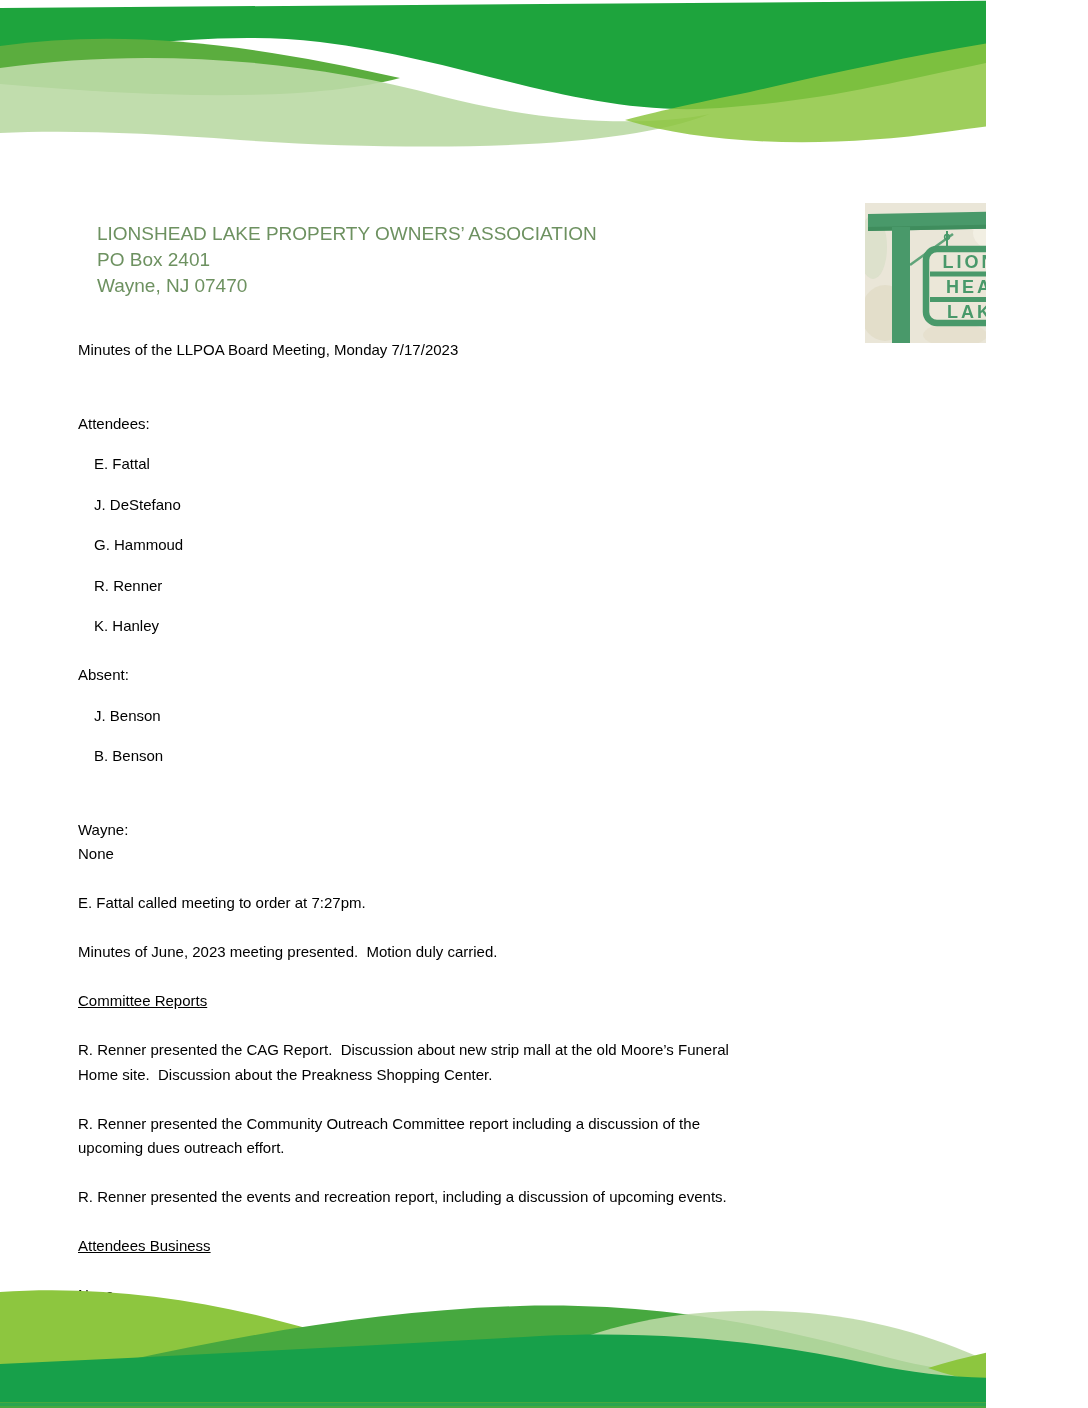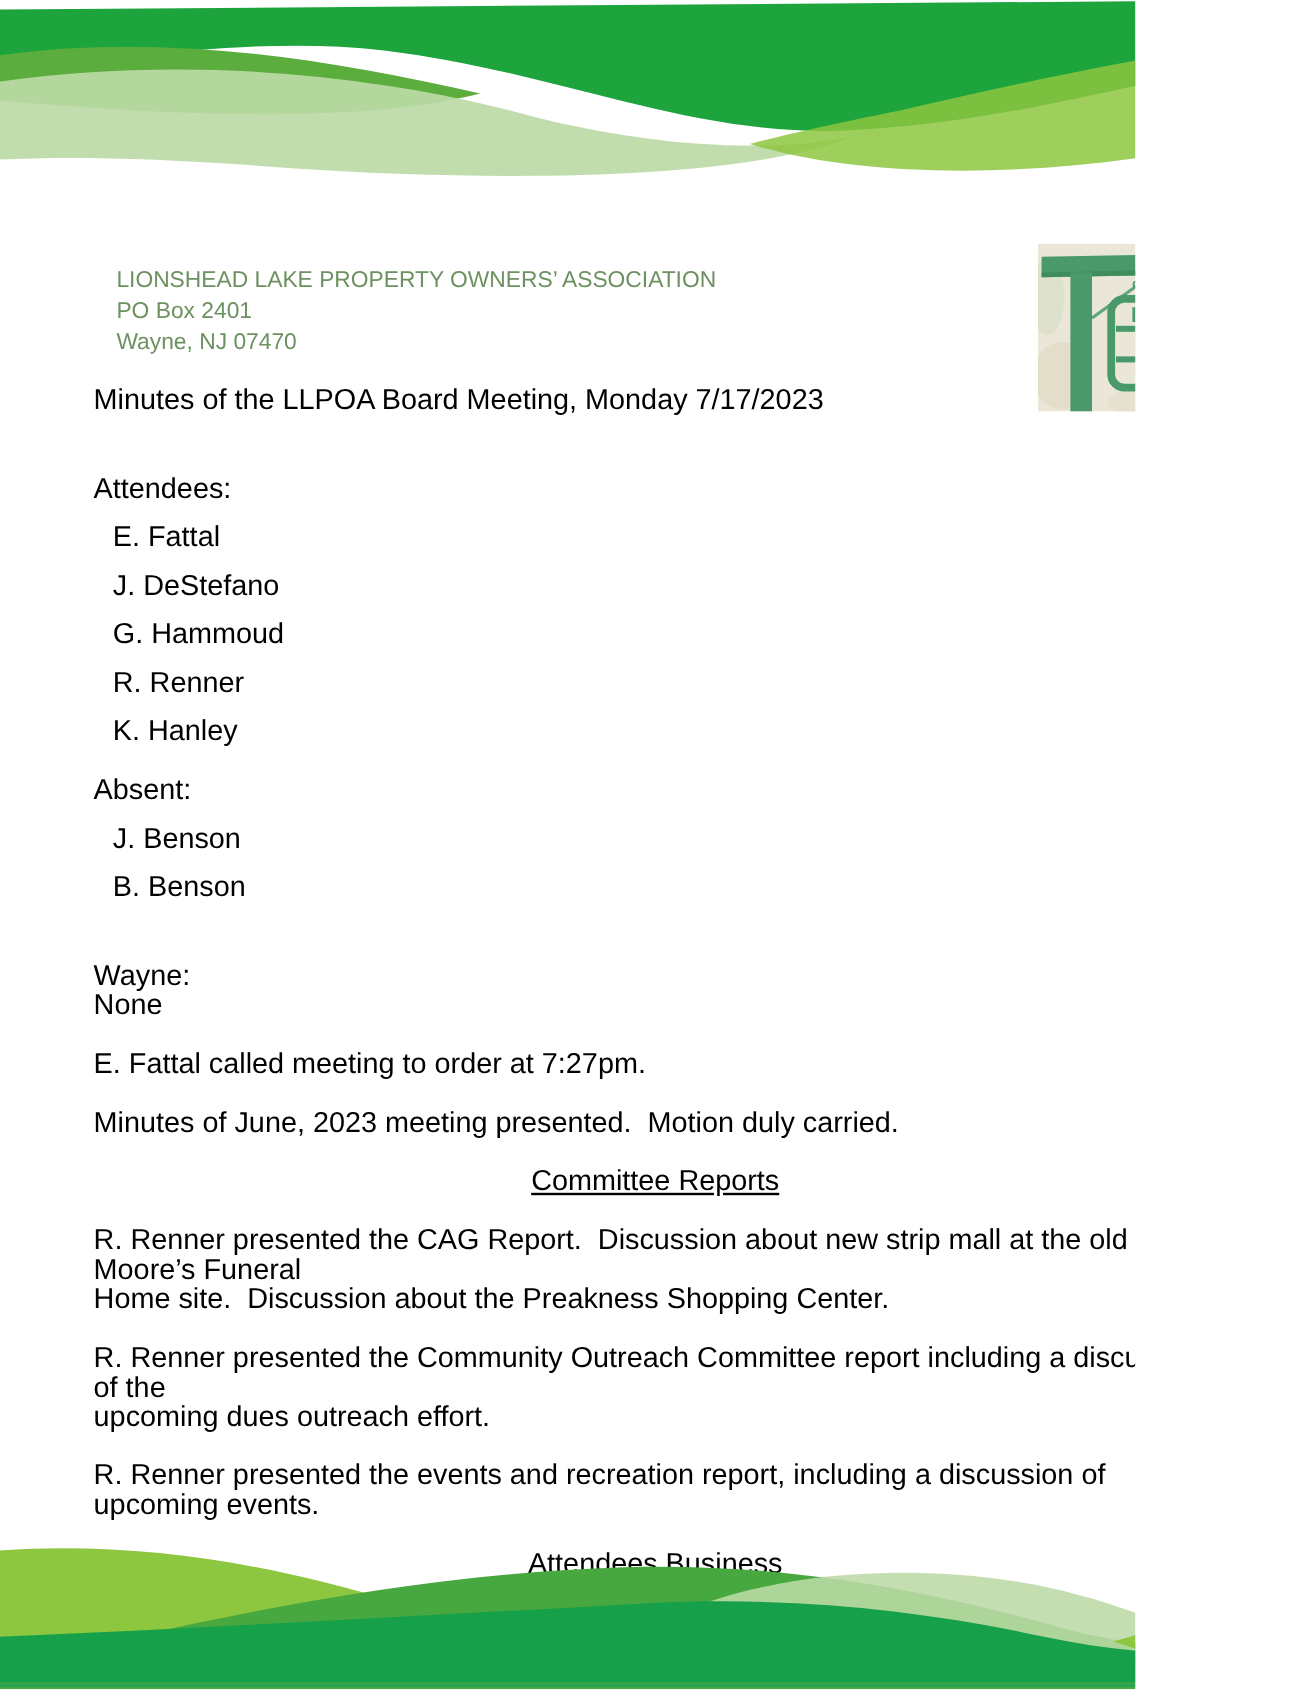--- a/index.html
+++ b/index.html
@@ -3,43 +3,44 @@
 <meta charset="utf-8">
 <style>
   html,body{margin:0;padding:0;background:#ffffff;}
   .page{
     position:relative;
     width:946px;height:1408px;
     background:#ffffff;
     overflow:hidden;
     font-family:"Liberation Sans",sans-serif;
     color:#000;
+    padding-left:40px;
   }
   .wave-top{position:absolute;top:0;left:0;display:block;}
   .wave-bottom{position:absolute;bottom:0;left:0;display:block;}
   .letterhead{
     position:absolute;left:97px;top:221px;
     font-size:19px;line-height:26px;
     color:#6d9160;
   }
   .logo{position:absolute;left:865px;top:203px;display:block;}
   .logo .sign-text{
     font-family:"Liberation Sans",sans-serif;
     font-weight:bold;font-size:18px;letter-spacing:3px;
     fill:#49996a;
   }
   .content{
-    position:absolute;left:78px;top:322px;width:936px;
-    font-size:24px;line-height:24.5px;
+    position:absolute;left:78px;top:338px;width:936px;
+    font-size:15px;line-height:24.5px;
   }
   .content p{margin:0;white-space:pre-wrap;}
   .content .line{margin:16px;}
   .mt1{margin-top:24.5px !important;}
   .mt2{margin-top:49px !important;}
-  .heading{text-decoration:underline;text-align:center;}
+  .heading{text-decoration:underline;}
   .bottom-rule{
     position:absolute;left:0;bottom:2px;width:1088px;height:3px;
     background:#2aa54f;
   }
 </style>
 </head>
 <body>
 
 <div class="page">
 

